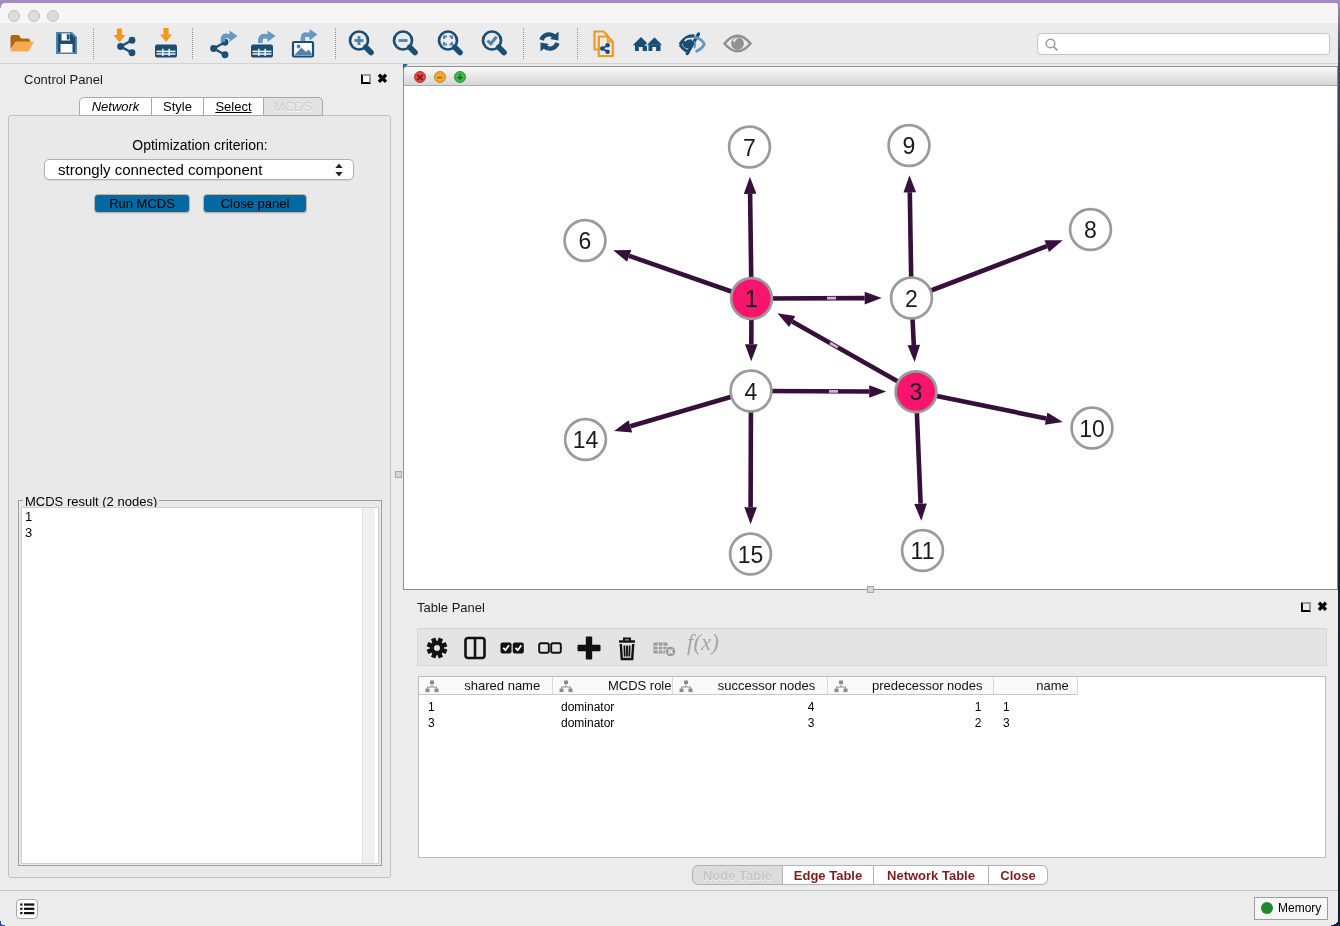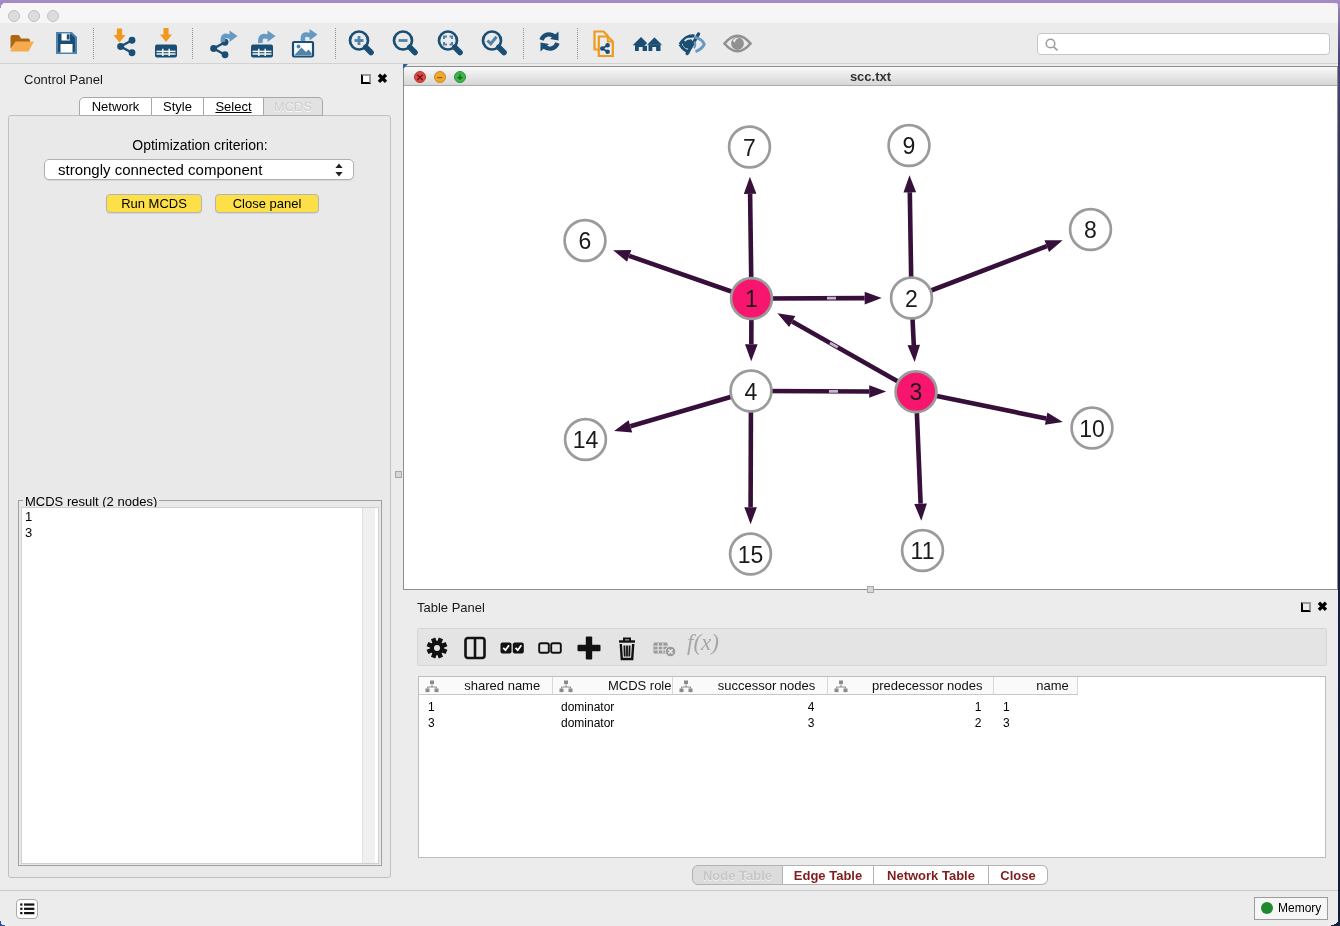--- a/index.html
+++ b/index.html
@@ -22,21 +22,21 @@
 .ticon { position:absolute; top:6px; width:30px; height:30px; }
 #searchbox { left:1037px; top:33px; width:293px; height:22px; background:#fff; border:1px solid #c6c6c6; border-radius:4px; }
 
 #cp-title { left:24px; top:72px; font-size:13px; color:#1a1a1a; }
 #cp-float { left:361px; top:74px; width:10px; height:10px; border:2px solid #000; border-top-color:#9a9a9a; border-right-color:#9a9a9a; background:#fff; }
 #cp-close { left:377px; top:71px; font-size:13px; font-weight:bold; color:#000; }
 #cp-pane { left:8px; top:115px; width:383px; height:763px; background:#e9e9e9; border:1px solid #c0c0c0; border-radius:3px; }
 .tab { position:absolute; top:97px; height:19px; border:1px solid #a9a9a9; background:#fff; font-size:13px; color:#000; text-align:center; line-height:18px; }
 #opt-label { left:0; top:137px; width:400px; text-align:center; font-size:14px; color:#000; }
 #opt-select { left:44px; top:159px; width:310px; height:21px; background:#fff; border:1px solid #b0b0b0; border-radius:5px; box-shadow:0 1px 1px rgba(0,0,0,0.08); font-size:15px; line-height:20px; padding-left:13px; color:#000; }
-.btn { position:absolute; background:#fde047; border:1px solid #b5b5b5; border-radius:4px; font-size:13px; text-align:center; color:#000; box-shadow:0 1px 1px rgba(0,0,0,0.08);margin-left:12px; }
+.btn { position:absolute; background:#0369a1; border:1px solid #b5b5b5; border-radius:4px; font-size:13px; text-align:center; color:#000; box-shadow:0 1px 1px rgba(0,0,0,0.08); }
 #fieldset { left:18px; top:500px; width:364px; height:366px; border:1px solid #9f9f9f; }
 #fs-legend { left:23px; top:494px; font-size:13px; background:#e9e9e9; padding:0 2px; color:#000; }
 #fs-box { left:21px; top:507px; width:358px; height:357px; background:#fff; border:1px solid #cfcfcf; font-size:13px; }
 #fs-scroll { left:362px; top:508px; width:13px; height:355px; background:#f0f0f0; border-left:1px solid #e0e0e0; }
 
 #netframe { left:403px; top:66px; width:935px; height:524px; border:1px solid #8e8e8e; background:#fff; }
 #net-titlebar { left:0; top:0; width:100%; height:19px; background:linear-gradient(#f9f9f9,#d6d6d6); border-bottom:1px solid #ababab; }
 #net-title { width:100%; top:2px; text-align:center; font-size:13px; font-weight:bold; color:#333; position:absolute; }
 .mac { position:absolute; top:4px; width:12px; height:12px; border-radius:50%; font-size:10px; line-height:12px; text-align:center; }
 
@@ -183,21 +183,21 @@
     <svg width="16" height="16" style="position:absolute;left:6px;top:3px;" viewBox="0 0 16 16">
       <circle cx="6.5" cy="6.5" r="4.3" fill="none" stroke="#9b9b9b" stroke-width="1.5"></circle>
       <line x1="9.8" y1="9.8" x2="13.5" y2="13.5" stroke="#9b9b9b" stroke-width="1.7"></line>
     </svg>
   </div>
 
 <div class="abs" id="cp-title">Control Panel</div>
 <div class="abs" id="cp-float"></div>
 <div class="abs" id="cp-close">✖</div>
 <div class="abs" id="cp-pane"></div>
-<div class="tab" style="left:79px; width:73px; border-radius:5px 0 0 0;">Network</div>
+<div class="tab" style="left:79px; width:73px; border-radius:5px 0 0 0;font-style:italic;">Network</div>
 <div class="tab" style="left:152px; width:52px; border-left:none;">Style</div>
 <div class="tab" style="left:204px; width:60px; border-left:none;text-decoration:underline;">Select</div>
 <div class="tab" style="left:264px; width:59px; border-left:none; background:#e2e2e2; border-radius:0 5px 0 0; color:#cdcdcd; text-shadow:0 1px 0 #f8f8f8;">MCDS</div>
 <div class="abs" id="opt-label">Optimization criterion:</div>
 <div class="abs" id="opt-select">strongly connected component
   <svg width="10" height="14" style="position:absolute; right:9px; top:3px;" viewBox="0 0 10 14">
     <path d="M5 0.5 L8.6 5 L1.4 5 Z" fill="#222"></path>
       <path d="M5 13.5 L8.6 9 L1.4 9 Z" fill="#222"></path>
   </svg>
 </div>
@@ -209,21 +209,20 @@
     <div style="padding:1px 0 0 3px; line-height:15.5px;">1<br>3</div>
   </div>
 <div class="abs" id="fs-scroll"></div>
 
 <div class="abs" style="left:403px; top:64px; width:0; height:0; border-top:5px solid #2f5daa; border-right:5px solid transparent; z-index:5;"></div>
 <div class="abs" id="netframe">
   <div class="abs" id="net-titlebar">
     <div class="mac" style="left:10px; background:#df4744; border:1px solid #b63832; color:#6d1410; font-weight:bold;">✕</div>
     <div class="mac" style="left:30px; background:#f0a72c; border:1px solid #c98a1f; color:#8a5a08; font-weight:bold;">−</div>
     <div class="mac" style="left:50px; background:#3eb549; border:1px solid #2f9239; color:#0e5c18; font-weight:bold;">+</div>
-    <div class="abs" id="net-title">scc.txt</div>
   </div>
   <svg id="graph" width="933" height="503" style="position:absolute; left:0; top:19px;" viewBox="0 0 933 503">
 <line x1="347.5" y1="212.5" x2="346.1" y2="107.8" stroke="#36103a" stroke-width="4.6"></line>
 <polygon points="345.9,90.8 352.4,107.7 339.8,107.9" fill="#36103a"></polygon>
 <line x1="347.5" y1="212.5" x2="225.2" y2="169.9" stroke="#36103a" stroke-width="4.6"></line>
 <polygon points="209.1,164.3 227.3,163.9 223.1,175.8" fill="#36103a"></polygon>
 <line x1="347.5" y1="212.5" x2="460.7" y2="212.1" stroke="#36103a" stroke-width="4.6"></line>
 <polygon points="477.7,212.1 460.7,218.4 460.7,205.8" fill="#36103a"></polygon>
 <line x1="347.5" y1="212.5" x2="347.3" y2="258.2" stroke="#36103a" stroke-width="4.6"></line>
 <polygon points="347.2,275.2 341.0,258.2 353.6,258.2" fill="#36103a"></polygon>

